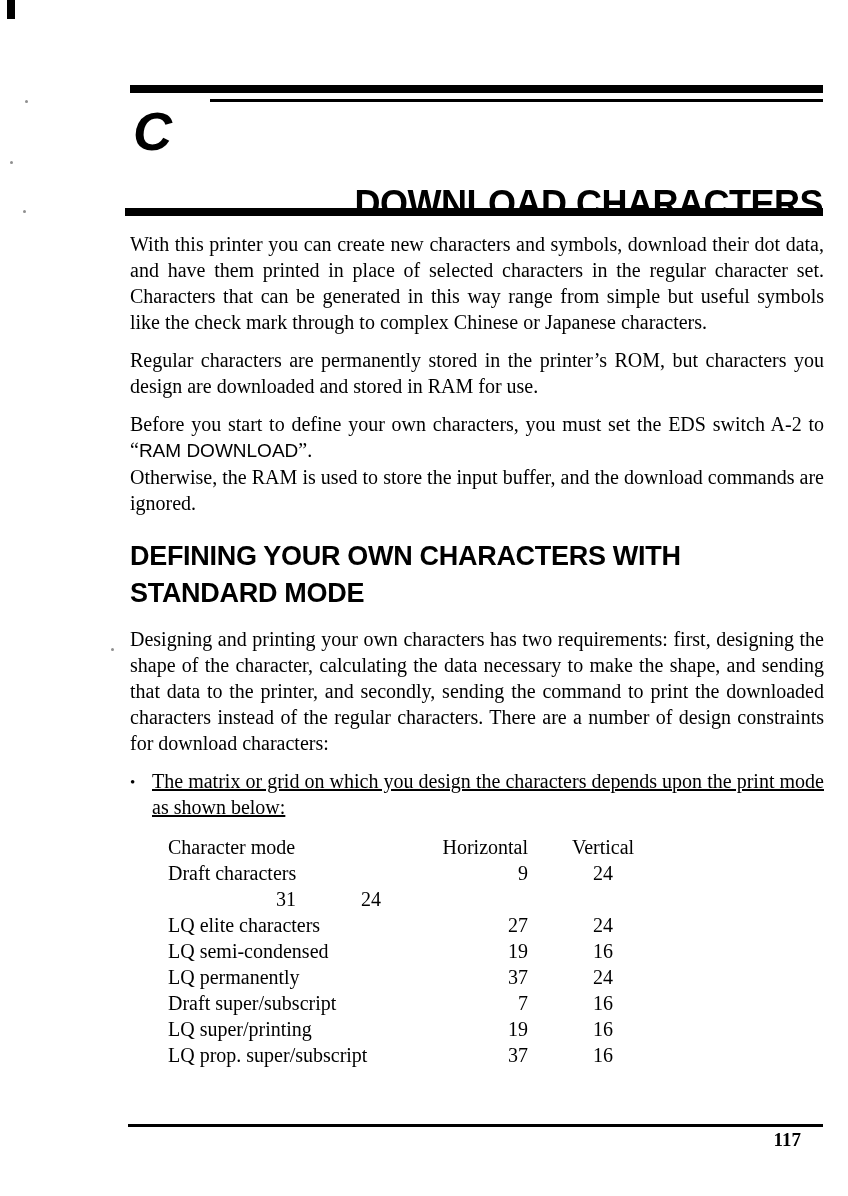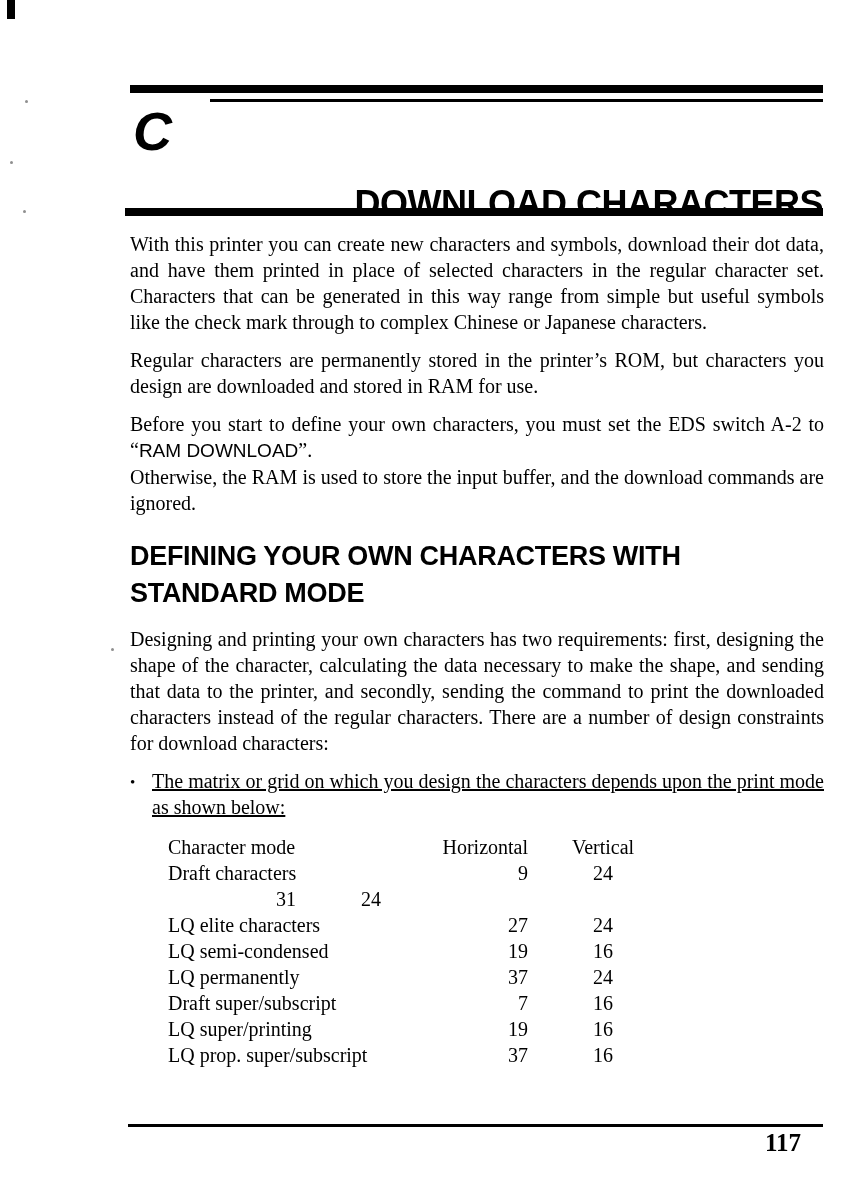--- a/index.html
+++ b/index.html
@@ -61,21 +61,21 @@
   .trow { display:flex; height:26px; }
   .cell { white-space:nowrap; }
   .cell.c0 { width:232px; text-align:left; }
   .cell.c1 { width:128px; text-align:right; }
   .cell.c2 { width:150px; text-align:center; }
 
   
   .foot-rule { position:absolute; left:128px; top:1124px; width:695px; height:3px; background:#000; }
   .page-number {
     position:absolute; right:47px; top:1129px;
-    font-family:"Liberation Serif", serif; font-weight:bold; font-size:25px;
+    font-family:"Liberation Serif", serif; font-weight:bold; font-size:19px;
   }
 </style>
 </head>
 <body>
 
 <div class="page">
 
   <div class="scan-bar"></div>
   <div class="speck s1"></div>
   <div class="speck s2"></div>

